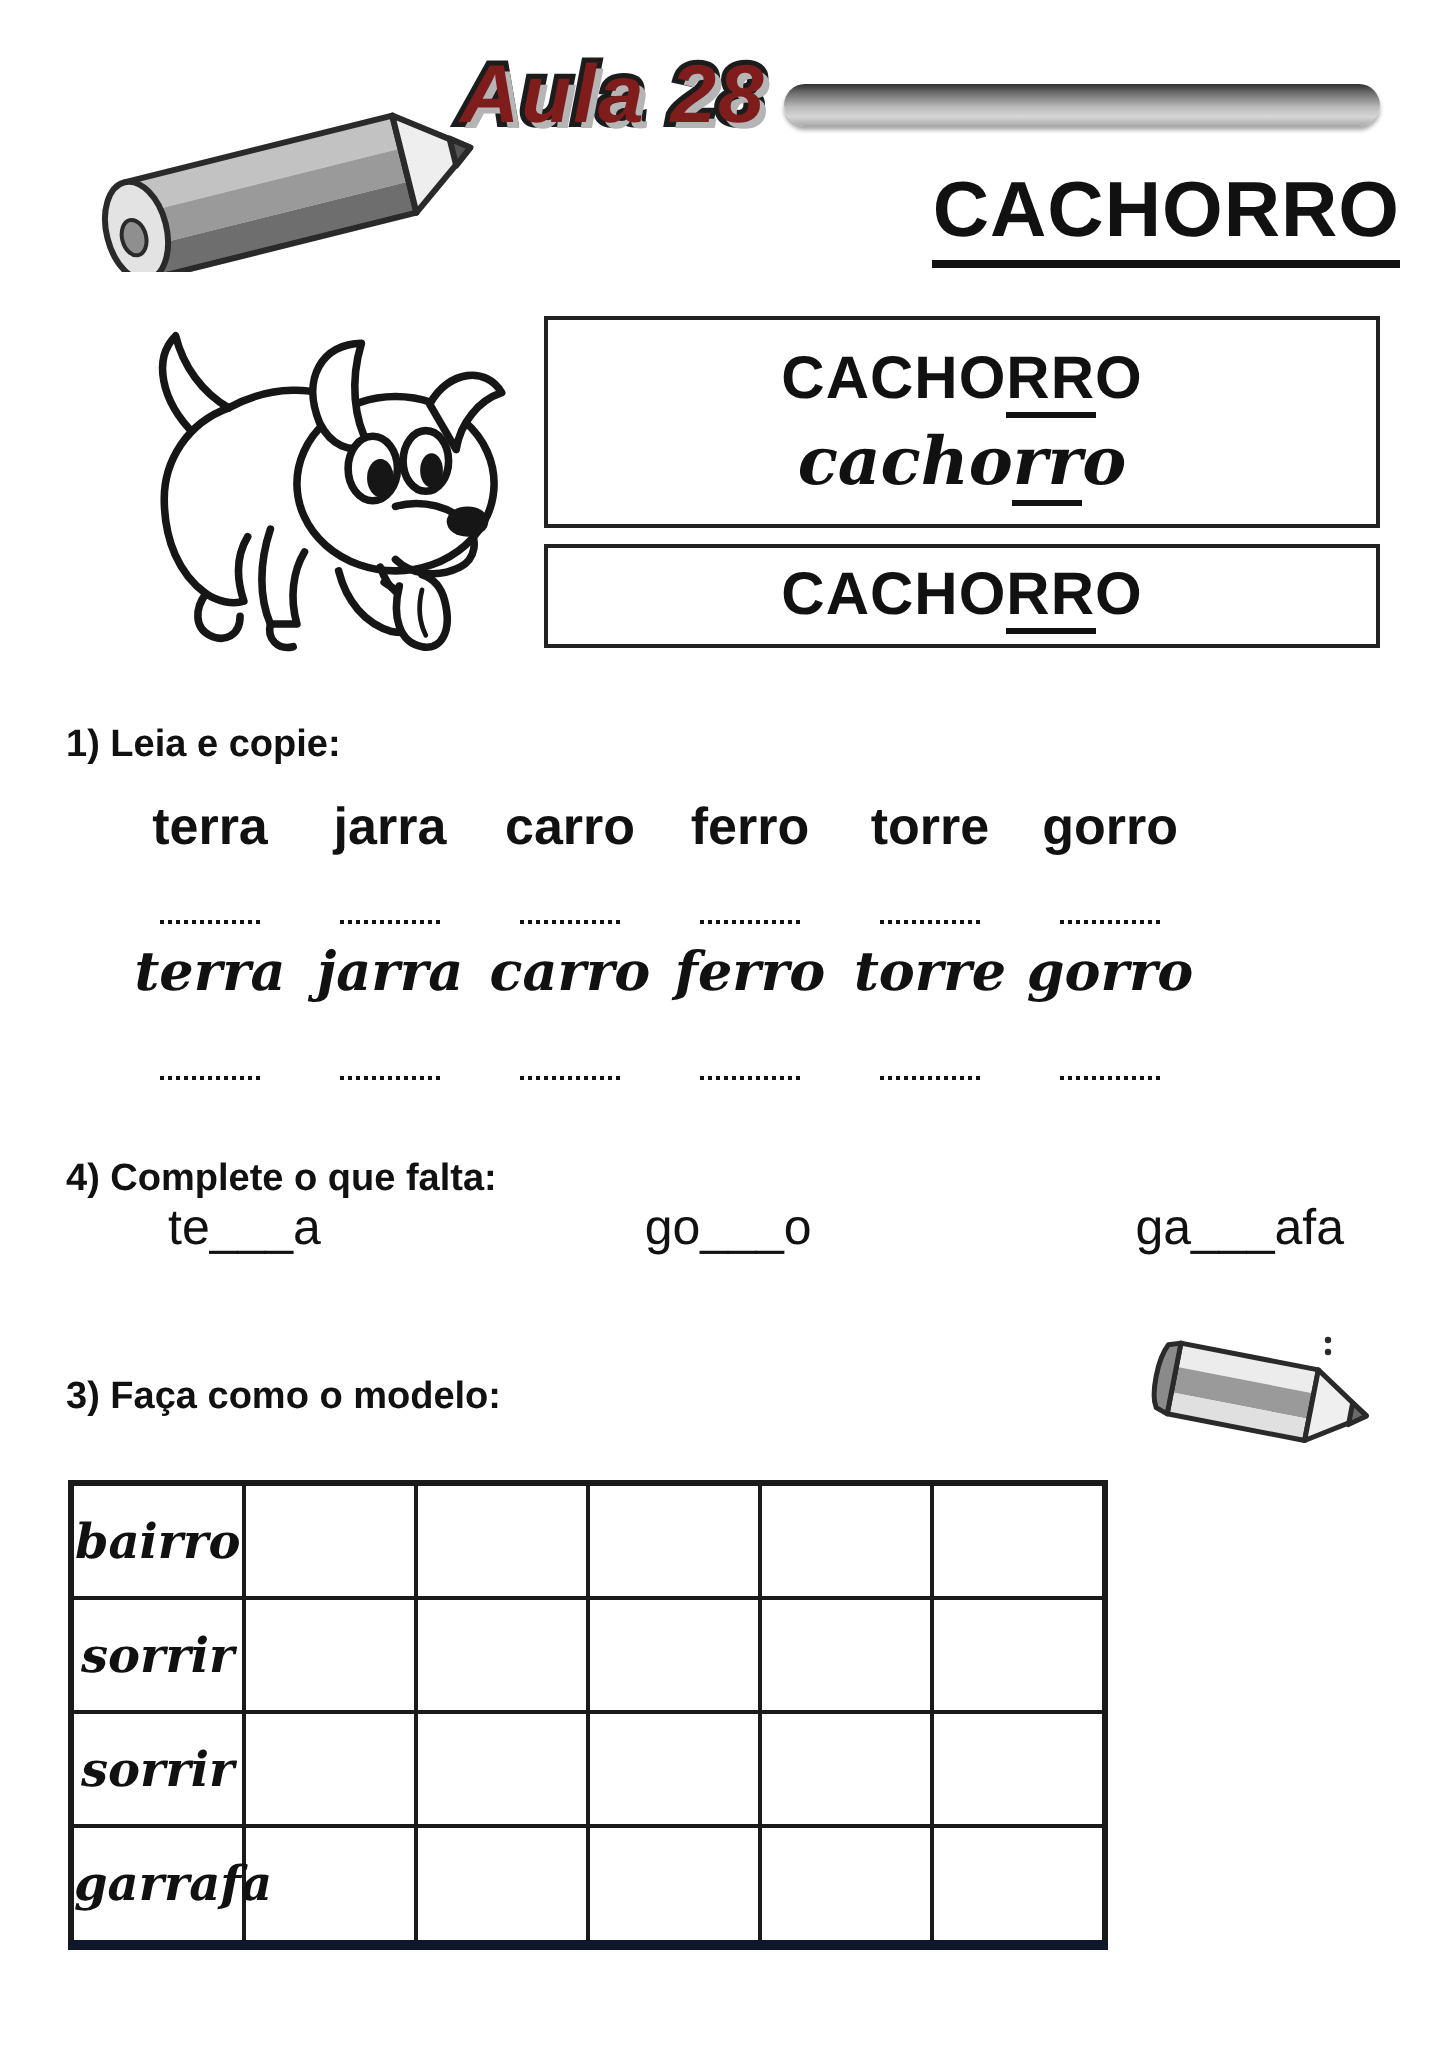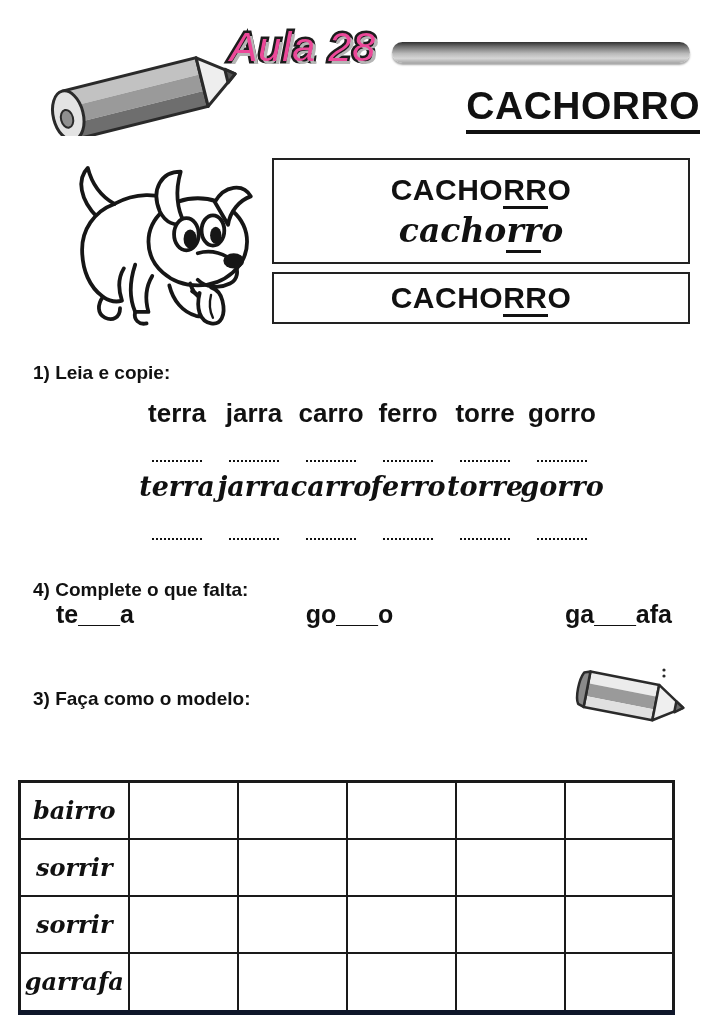--- a/index.html
+++ b/index.html
@@ -8,22 +8,22 @@
     width:724px;height:1024px;
     background:#ffffff;
     font-family:"Liberation Sans",sans-serif;
     color:#111;
     overflow:hidden;
   }
   
   .big-pencil{position:absolute;left:24px;top:18px;}
   .lesson-badge{
     position:absolute;left:230px;top:24px;width:168px;
-    font-size:41px;font-weight:400;font-style:italic;
-    color:#ec4899;
+    font-size:41px;font-weight:700;font-style:italic;
+    color:#7f1d1d;
     -webkit-text-stroke:5px #1c1c1c;
     paint-order:stroke fill;
     text-shadow:3px 3px 0 #b5b5b5;
     letter-spacing:1px;
     white-space:nowrap;
   }
   .header-bar{
     position:absolute;left:392px;top:42px;width:298px;height:21px;
     border-radius:11px;
     background:linear-gradient(to bottom,#303030 0%,#6f6f6f 22%,#b9b9b9 55%,#d6d6d6 78%,#a8a8a8 100%);
@@ -50,40 +50,40 @@
   .card-cursive{font-size:33px;font-weight:bold;white-space:nowrap;}
   .card-cursive .ul{border-bottom:3.5px solid #111;}
   
   .sec-label{position:absolute;left:33px;font-size:19px;font-weight:bold;white-space:nowrap;}
   .sec1{top:362px;}
   .sec2{top:579px;}
   .sec3{top:688px;text-align:right;}
   
   .copy-grid{
     position:absolute;left:146px;top:398px;width:440px;
-    display:flex;justify-content:flex-start;gap:15px;
+    display:flex;justify-content:flex-end;gap:28px;
   }
   .word-col{display:flex;flex-direction:column;align-items:center;min-width:62px;}
   .word-col .pw{font-size:26px;font-weight:bold;line-height:30px;white-space:nowrap;}
   .dotline{width:50px;height:0;border-bottom:2.5px dotted #111;}
   .word-col .d1{margin-top:32px;}
   .word-col .cw{font-size:27px;font-weight:bold;line-height:34px;margin-top:8px;white-space:nowrap;}
   .word-col .d2{margin-top:34px;}
   
   .fill-row{
     position:absolute;left:56px;top:600px;width:616px;
     display:flex;justify-content:space-between;
   }
-  .fill-word{font-size:25px;font-weight:bold;white-space:nowrap;}
+  .fill-word{font-size:25px;font-weight:normal;white-space:nowrap;margin-left:28px;}
   
   .small-pencil{position:absolute;left:572px;top:664px;}
   table.practice{
-    position:absolute;left:18px;top:740px;
-    width:657px;height:235px;
-    border-collapse:collapse;table-layout:fixed;margin-top:40px;
+    position:absolute;left:34px;top:740px;
+    width:520px;height:235px;
+    border-collapse:collapse;table-layout:fixed;
   }
   table.practice td{
     border:2px solid #1a1a1a;
     padding:0;text-align:center;vertical-align:middle;
   }
   table.practice{border:3px solid #1a1a1a;}
   table.practice tr:last-child td{border-bottom:5px solid #0f172a;}
   .model-word{font-size:24px;font-weight:bold;}
 </style>
 </head>

